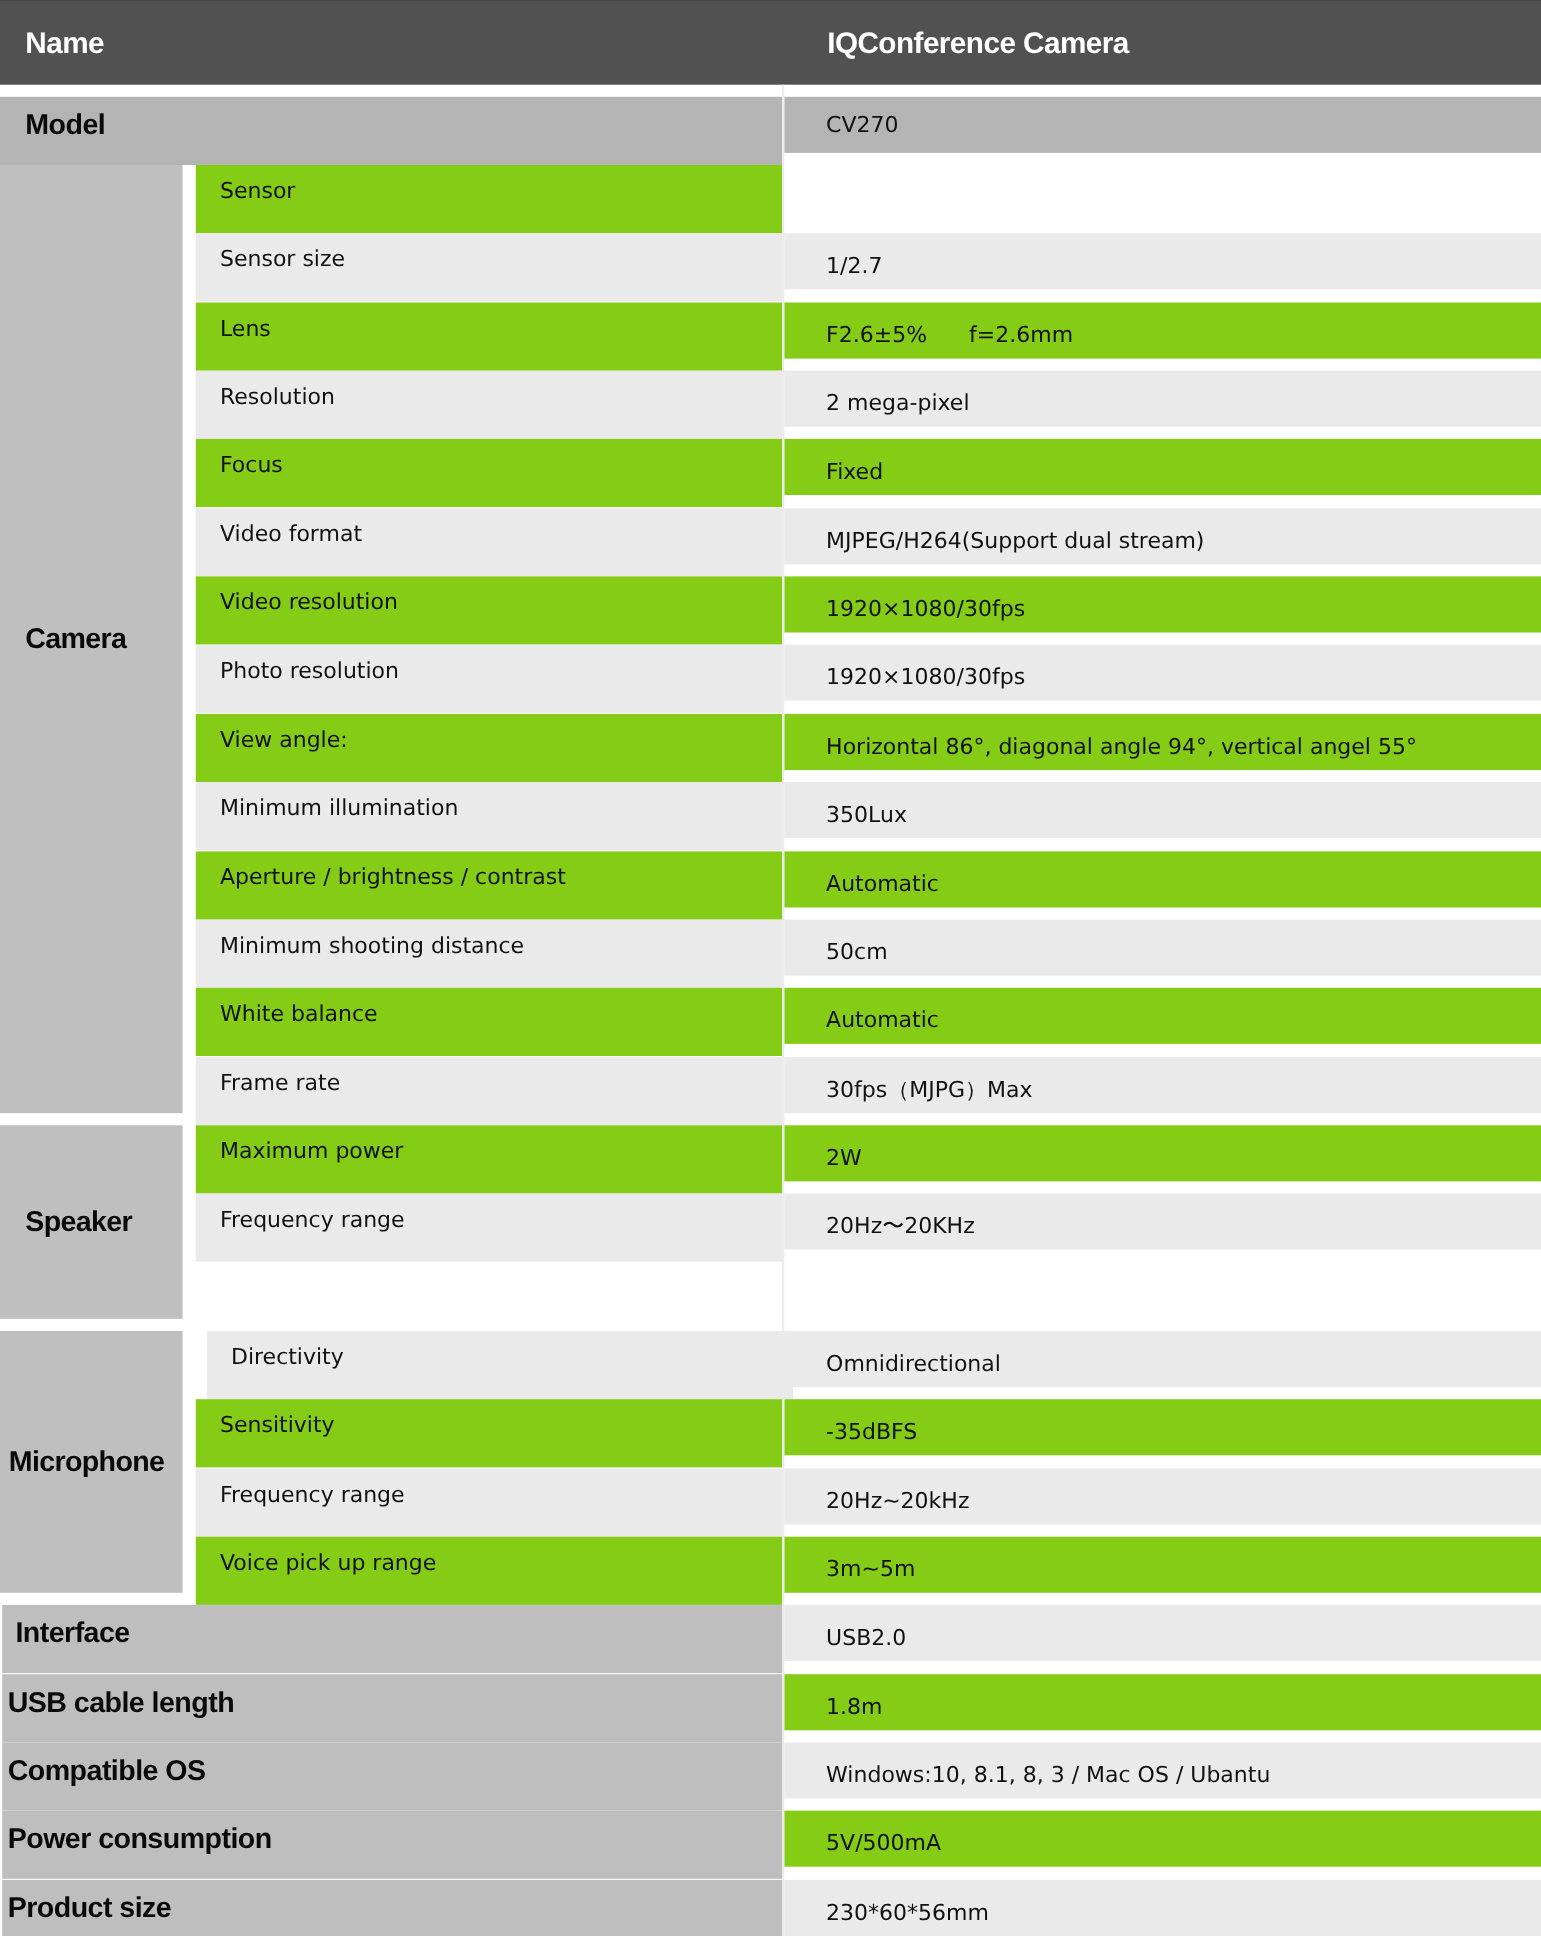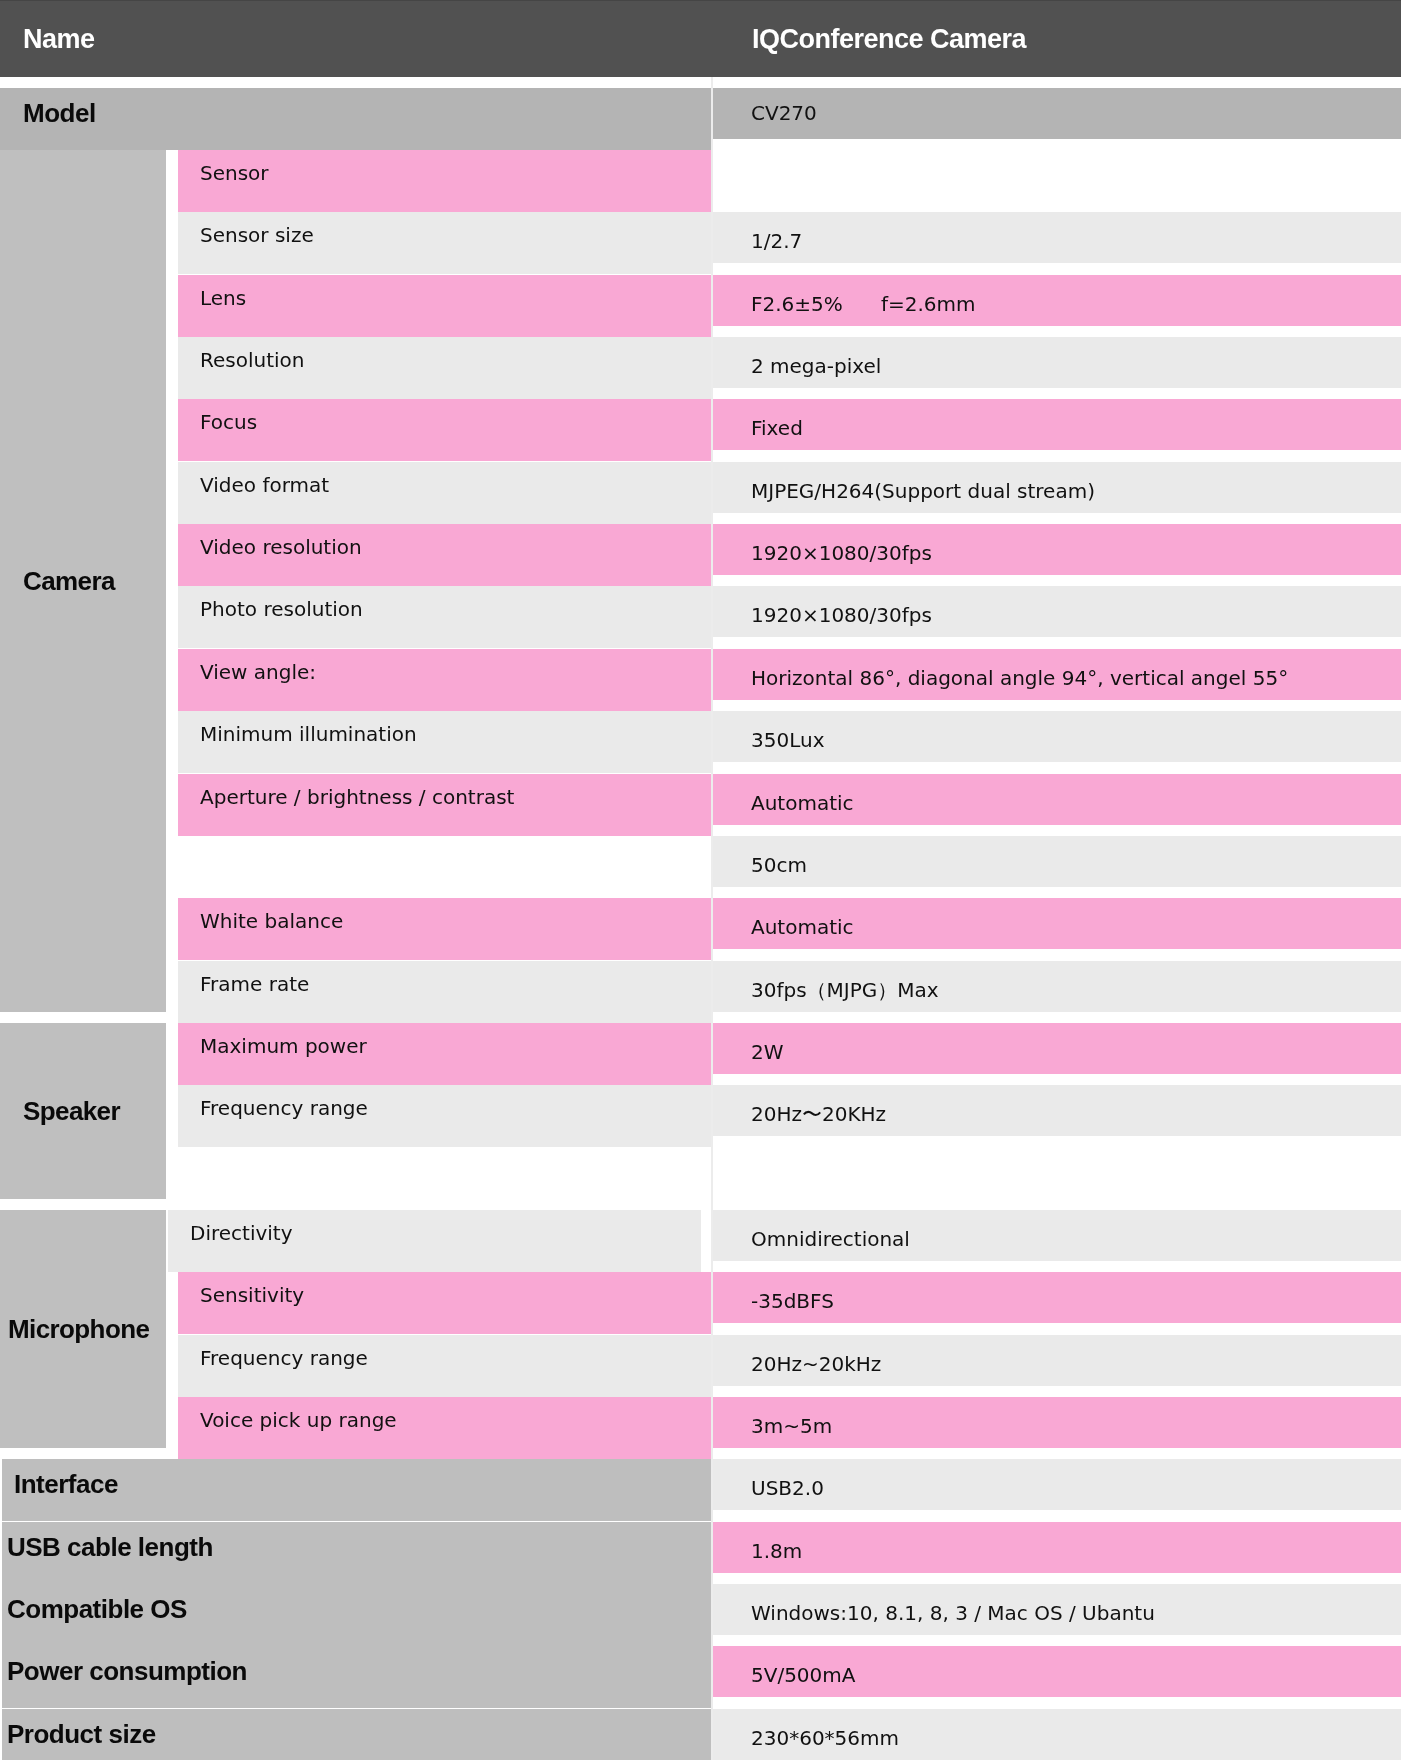--- a/index.html
+++ b/index.html
@@ -15,21 +15,21 @@
   .row { position:absolute; left:0; width:1401px; height:51px; }
   .cell-label { position:absolute; top:0; height:62px; box-sizing:border-box; }
   .cell-value { position:absolute; top:0; left:713px; right:0; height:51px; }
   .divider { position:absolute; left:711px; width:2px; top:77px; height:1683px; background:#ececec; }
 
   .bold-label { font-weight:bold; font-size:26px; letter-spacing:-0.5px; color:#0a0a0a; line-height:51px; }
   .sub-label { font-size:22px; color:#111; line-height:46px; padding-left:22px; font-family:"DejaVu Sans", sans-serif; font-size:20px; }
   .value-text { position:absolute; left:38px; top:0; line-height:58px; font-size:20px; color:#111;
                 font-family:"DejaVu Sans", sans-serif; white-space:pre; }
 
-  .dark { background:#f9a8d4; }
+  .dark { background:#84cc16; }
   .light { background:#eaeaea; }
   .model-bg { background:#b4b4b4; }
   .label-bg { background:#bebebe; }
 
   .group { position:absolute; left:0; width:166px; background:#bfbfbf; }
   .group .g-label { position:absolute; left:0; width:166px; font-weight:bold; font-size:26px;
             letter-spacing:-0.6px; color:#0a0a0a; top:50%; transform:translateY(-50%); box-sizing:border-box; }
 </style>
 </head>
 <body>
@@ -131,20 +131,23 @@
     </div>
     <div class="row" style="top: 773.5px;">
       <div class="cell-label dark" style="left: 178px; width: 533px;">
         <span class="sub-label" style="display: block;">Aperture / brightness / contrast</span>
       </div>
       <div class="cell-value dark">
         <span class="value-text">Automatic</span>
       </div>
     </div>
     <div class="row" style="top: 835.85px;">
+      <div class="cell-label light" style="left: 178px; width: 533px;">
+        <span class="sub-label" style="display: block;">Minimum shooting distance</span>
+      </div>
       <div class="cell-value light">
         <span class="value-text">50cm</span>
       </div>
     </div>
     <div class="row" style="top: 898.2px;">
       <div class="cell-label dark" style="left: 178px; width: 533px;">
         <span class="sub-label" style="display: block;">White balance</span>
       </div>
       <div class="cell-value dark">
         <span class="value-text">Automatic</span>
@@ -176,21 +179,21 @@
       <div class="cell-value light">
         <span class="value-text">20Hz〜20KHz</span>
       </div>
     </div>
     <div class="row" style="top: 1147.6px;">
     </div>
     <div class="group" style="top: 1209.95px; height: 238.05px;">
       <span class="g-label" style="padding-left: 8px;">Microphone</span>
     </div>
     <div class="row" style="top: 1209.95px;">
-      <div class="cell-label light" style="left: 168px; width: 533px;">
+      <div class="cell-label light" style="left: 188px; width: 533px;">
         <span class="sub-label" style="display: block;">Directivity</span>
       </div>
       <div class="cell-value light">
         <span class="value-text">Omnidirectional</span>
       </div>
     </div>
     <div class="row" style="top: 1272.3px;">
       <div class="cell-label dark" style="left: 178px; width: 533px;">
         <span class="sub-label" style="display: block;">Sensitivity</span>
       </div>

